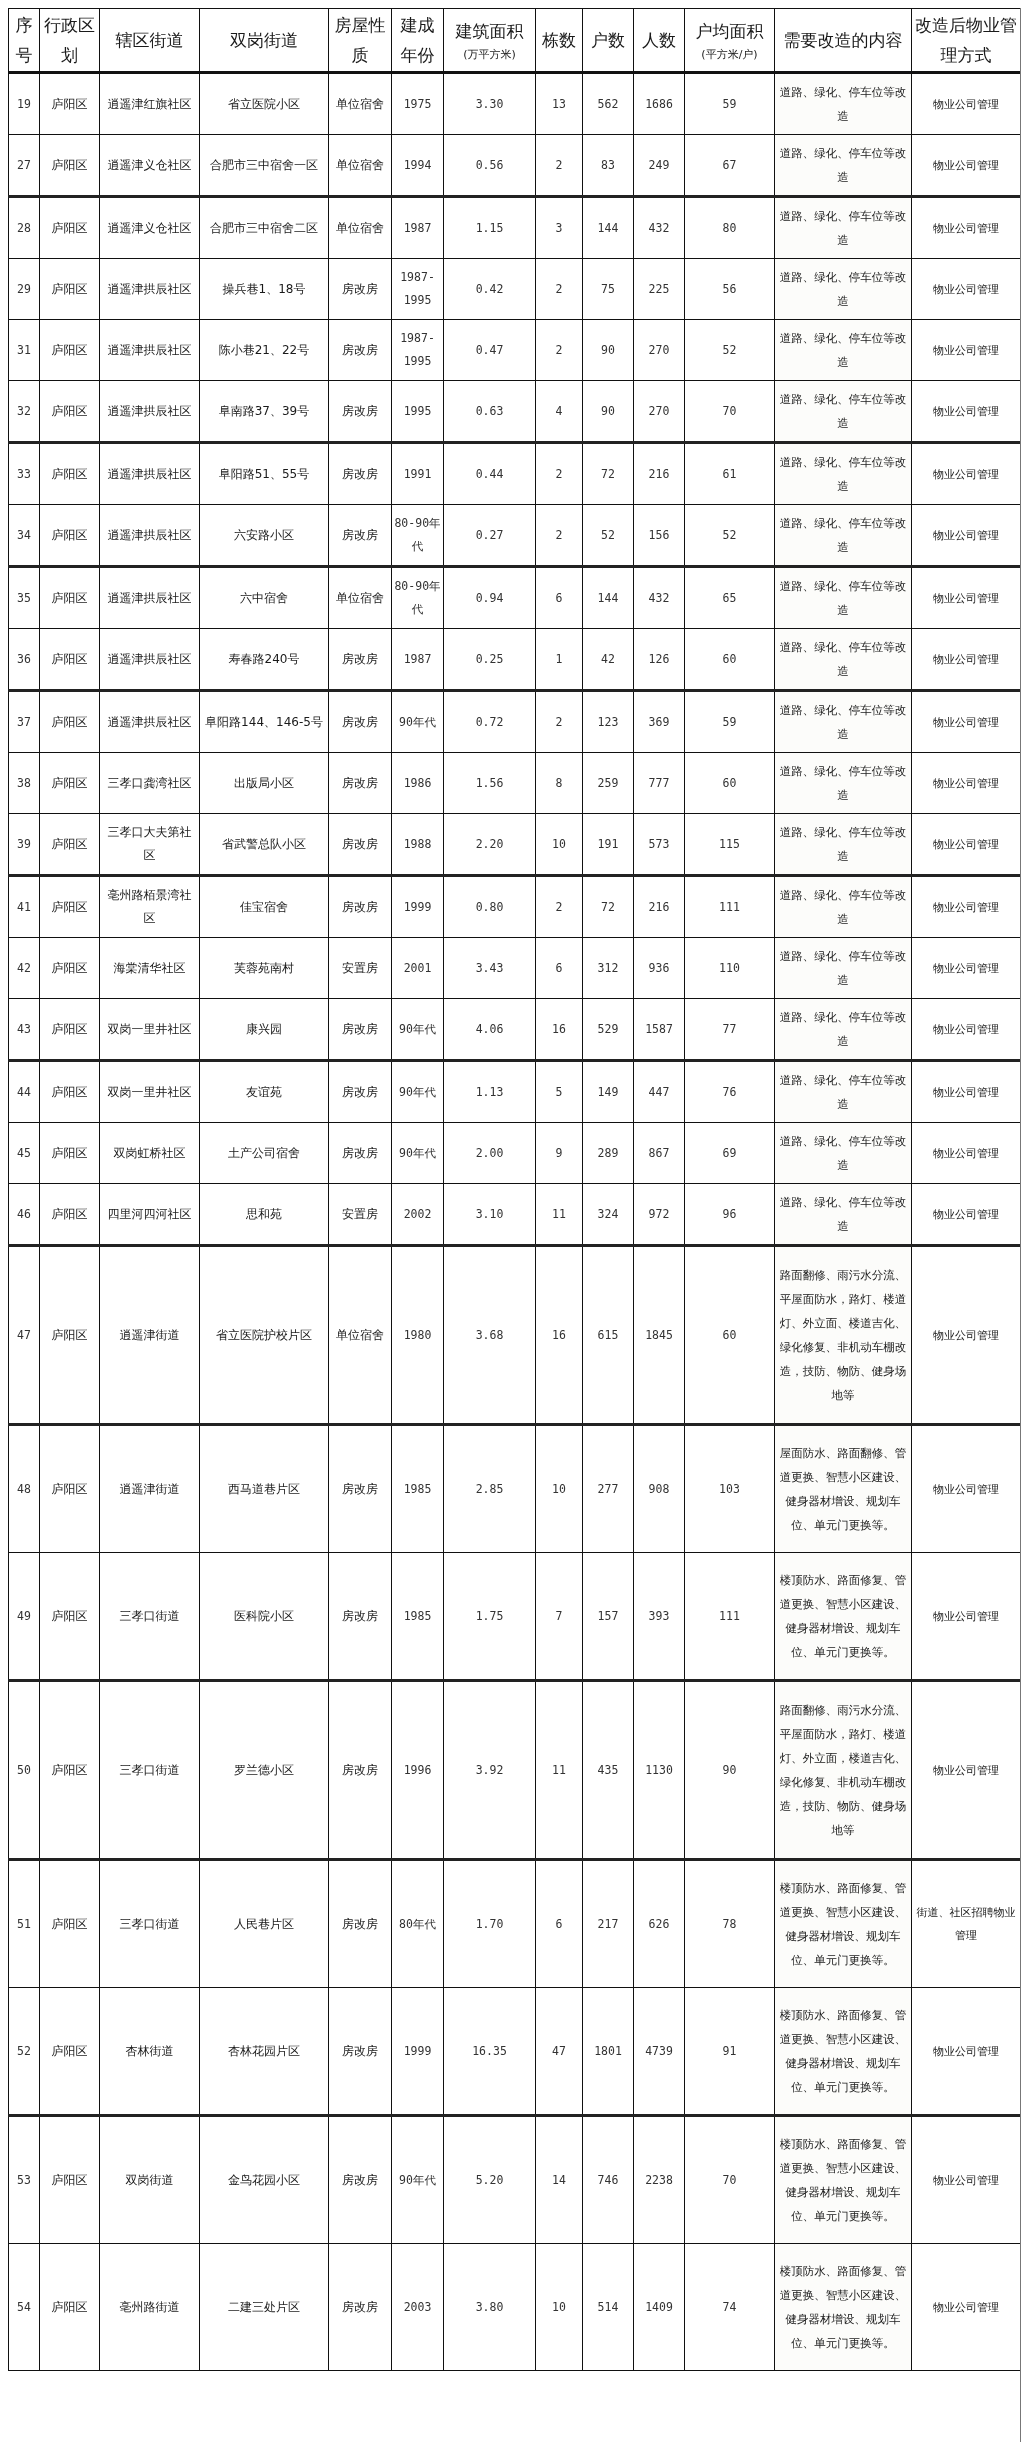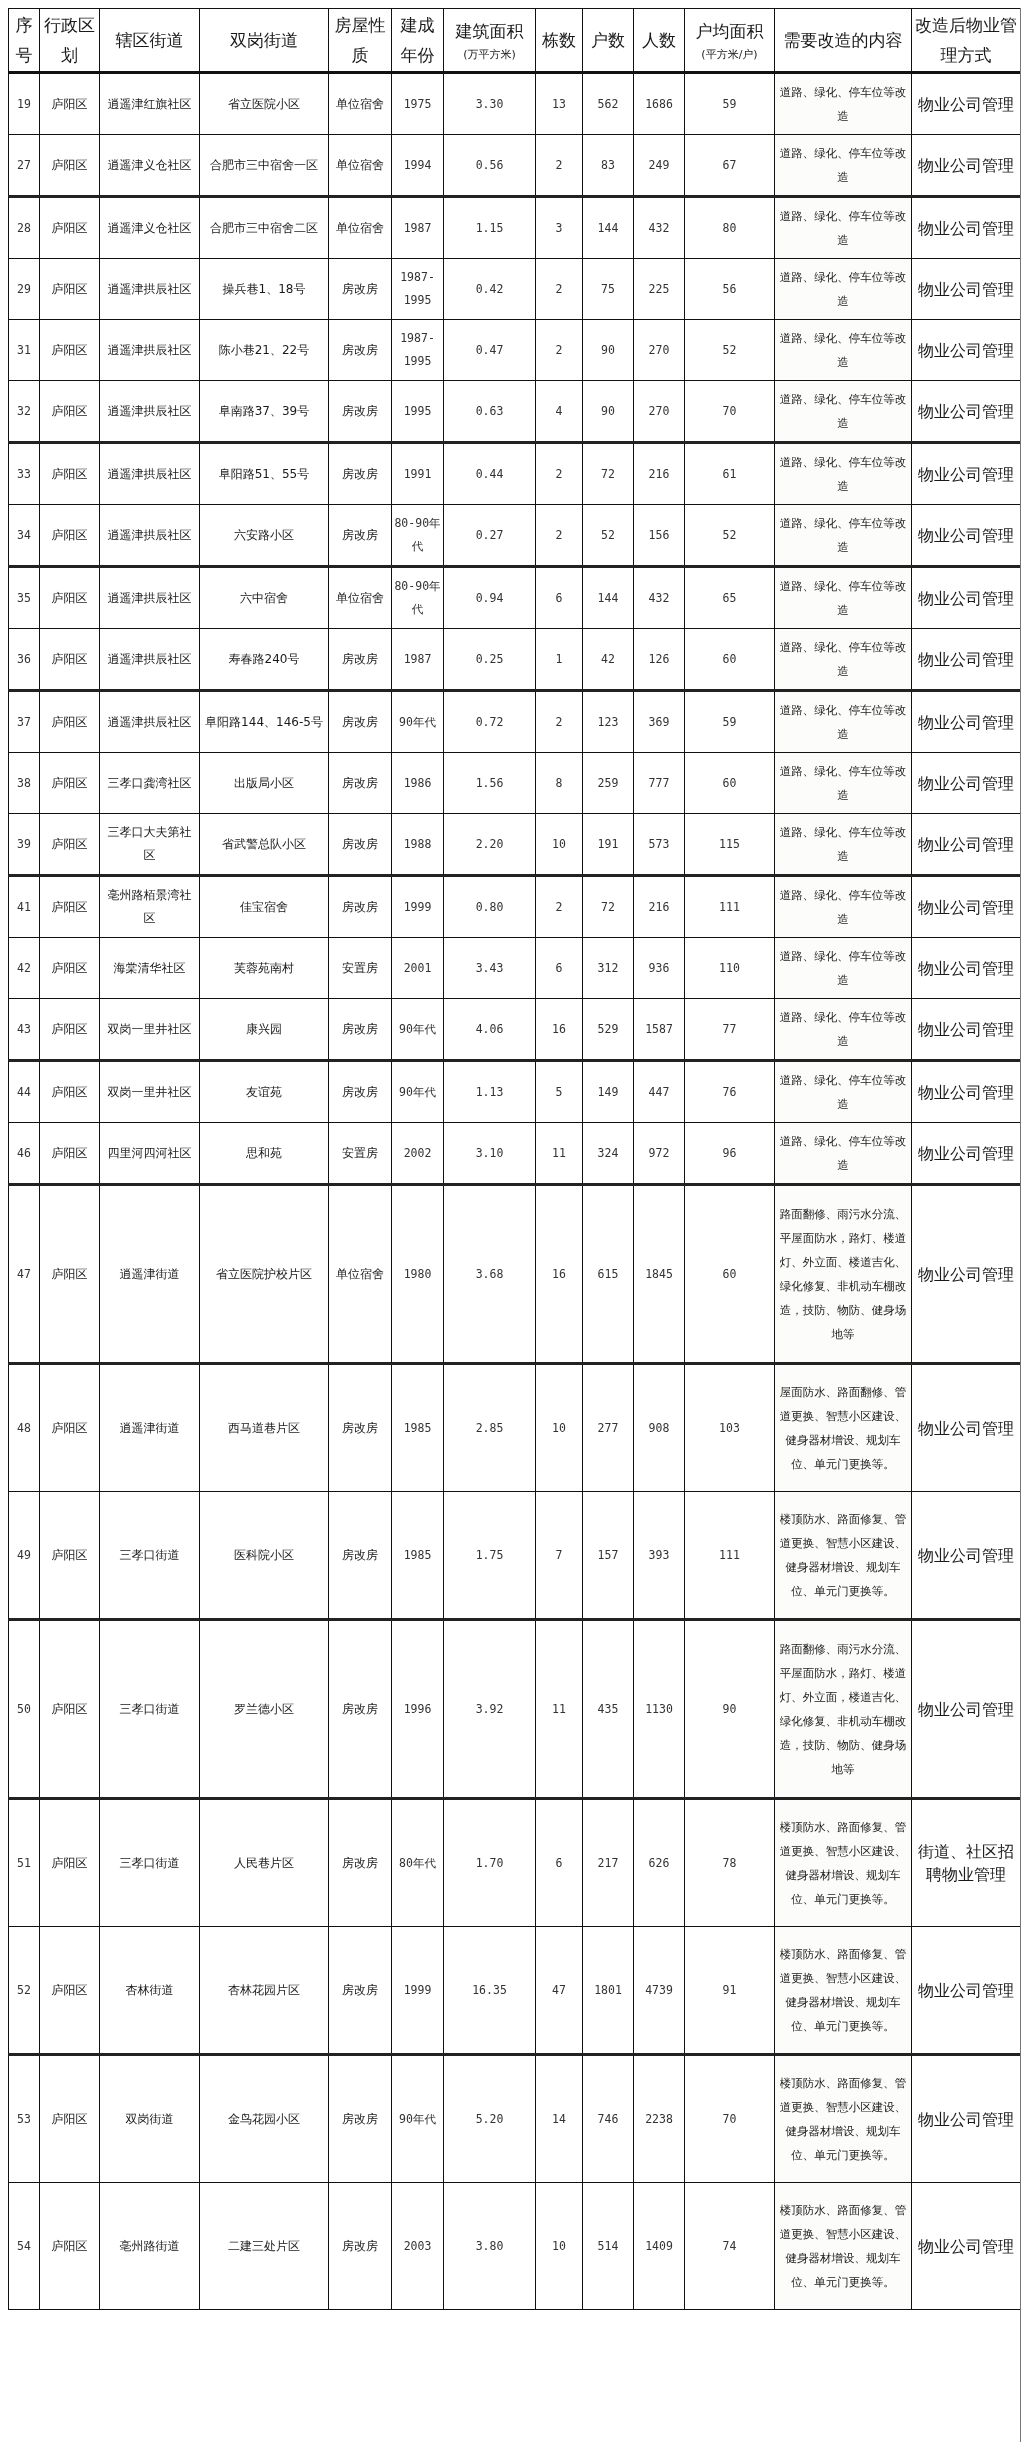--- a/index.html
+++ b/index.html
@@ -5,21 +5,21 @@
   html, body { margin: 0; padding: 0; background: #ffffff; }
   body { width: 1025px; height: 2442px; overflow: hidden; position: relative;
          font-family: "DejaVu Sans", "Liberation Sans", sans-serif; color: #1a1a1a; }
   table { border-collapse: collapse; position: absolute; left: 8px; top: 8px; table-layout: fixed; width: 1012px; }
   td, th { border: 1.5px solid #111; text-align: center; vertical-align: middle; padding: 0 2px; overflow: hidden; }
   th { font-weight: normal; font-size: 17px; line-height: 30px; height: 62px; border-bottom: 3px solid #111; }
   th .unit { display: block; font-size: 11px; line-height: 18px; }
   td { font-size: 12px; line-height: 23px; }
   td.num { font-family: "DejaVu Sans Mono", "Liberation Mono", monospace; font-size: 11.5px; color: #333; }
   td.content { font-size: 11.5px; line-height: 24px; text-align: center; padding: 0 3px; background: #fcfcfa; }
-  td.mgmt { font-size: 16px; margin-top: 28px; }
+  td.mgmt { font-size: 11px; margin-top: 28px; }
   tr.thick-top td { border-top: 3px solid #222; }
   tr.r2 td { height: 60px; }
   tr.r5 td { height: 126px; }
   tr.r7 td { height: 176px; }
   .right-edge { position: absolute; left: 1020px; top: 8px; width: 5px; height: 2442px; border-left: 1px solid #777; }
 </style>
 </head>
 <body>
 
 <table>
@@ -305,20 +305,35 @@
         <td class="num">90年代</td>
         <td class="num">1.13</td>
         <td class="num">5</td>
         <td class="num">149</td>
         <td class="num">447</td>
         <td class="num">76</td>
         <td class="content">道路、绿化、停车位等改造</td>
         <td class="mgmt">物业公司管理</td>
       </tr>
       <tr class="r2">
+        <td class="num">45</td>
+        <td>庐阳区</td>
+        <td>双岗虹桥社区</td>
+        <td>土产公司宿舍</td>
+        <td>房改房</td>
+        <td class="num">90年代</td>
+        <td class="num">2.00</td>
+        <td class="num">9</td>
+        <td class="num">289</td>
+        <td class="num">867</td>
+        <td class="num">69</td>
+        <td class="content">道路、绿化、停车位等改造</td>
+        <td class="mgmt">物业公司管理</td>
+      </tr>
+      <tr class="r2">
         <td class="num">46</td>
         <td>庐阳区</td>
         <td>四里河四河社区</td>
         <td>思和苑</td>
         <td>安置房</td>
         <td class="num">2002</td>
         <td class="num">3.10</td>
         <td class="num">11</td>
         <td class="num">324</td>
         <td class="num">972</td>

